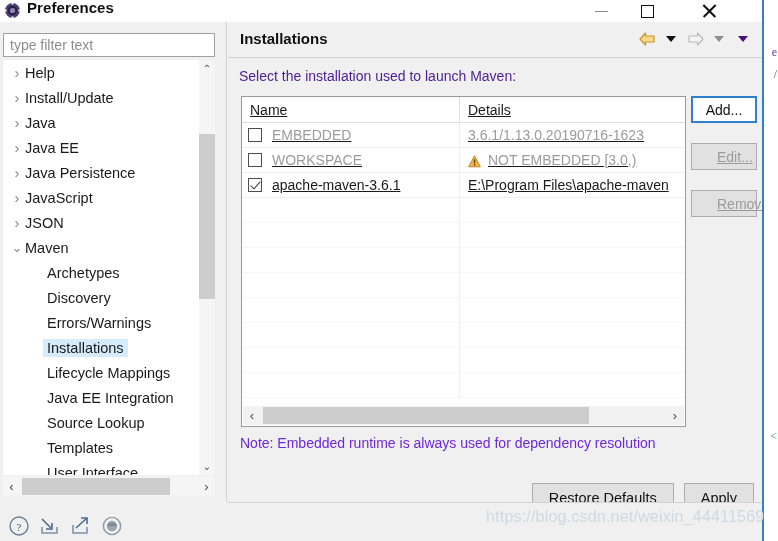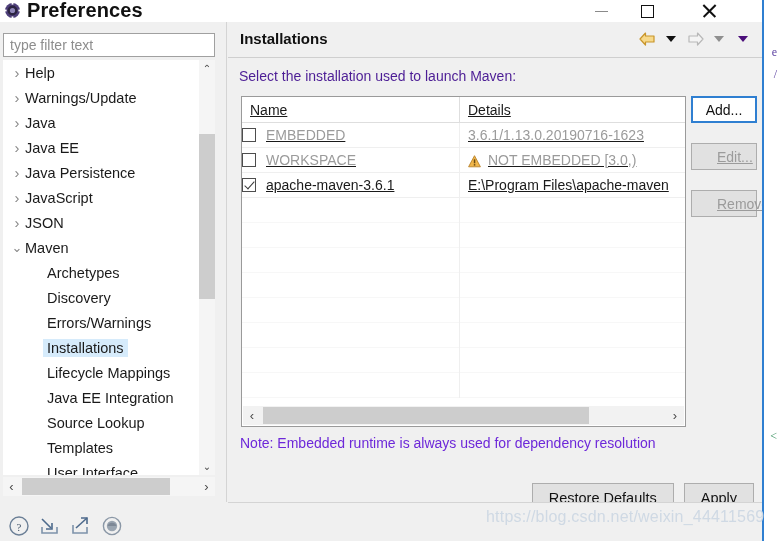--- a/index.html
+++ b/index.html
@@ -46,21 +46,21 @@
     position: absolute; left: 0; top: 0;
     width: 762px; height: 22px;
     background: #ffffff;
   }
   .app-icon {
     position: absolute; left: 4px; top: 2px;
     width: 17px; height: 17px;
   }
   .title-text {
     position: absolute; left: 27px; top: -1px;
-    font-size: 20px; font-weight: 600; color: #111;
+    font-size: 15px; font-weight: 600; color: #111;
     letter-spacing: .1px;
   }
   .win-btn {
     position: absolute; top: 0; height: 22px; width: 46px;
     display: flex; align-items: center; justify-content: center;
   }
   .win-min { right: 138px; }
   .win-max { right: 92px; }
   .win-close { right: 30px; }
   .min-glyph { width: 13px; height: 1px; background: #8a8a8a; }
@@ -205,20 +205,21 @@
   .th.details { flex: 1; }
   .trow {
     display: flex; height: 25px; align-items: center;
     border-bottom: 1px solid #efefef;
     font-size: 14px;
   }
   .cell-name {
     width: 218px; height: 25px;
     display: flex; align-items: center;
     border-right: 1px solid #efefef;
+    padding-left: 6px;
   }
   .cell-details {
     flex: 1; height: 25px;
     display: flex; align-items: center;
     padding-left: 8px; white-space: nowrap; overflow: hidden;
   }
   .cbox {
     width: 14px; height: 14px;
     border: 1px solid #4d4d4d;
     background: #fff;
@@ -357,21 +358,21 @@
     </div>
 
     <div class="tree-panel">
       <div id="tree-list">
           <div class="tree-item">
             <span class="tw" style="font-size: 15px;">›</span>
             <span class="tree-label">Help</span>
           </div>
           <div class="tree-item">
             <span class="tw" style="font-size: 15px;">›</span>
-            <span class="tree-label">Warnings/Update</span>
+            <span class="tree-label">Install/Update</span>
           </div>
           <div class="tree-item">
             <span class="tw" style="font-size: 15px;">›</span>
             <span class="tree-label">Java</span>
           </div>
           <div class="tree-item">
             <span class="tw" style="font-size: 15px;">›</span>
             <span class="tree-label">Java EE</span>
           </div>
           <div class="tree-item">

